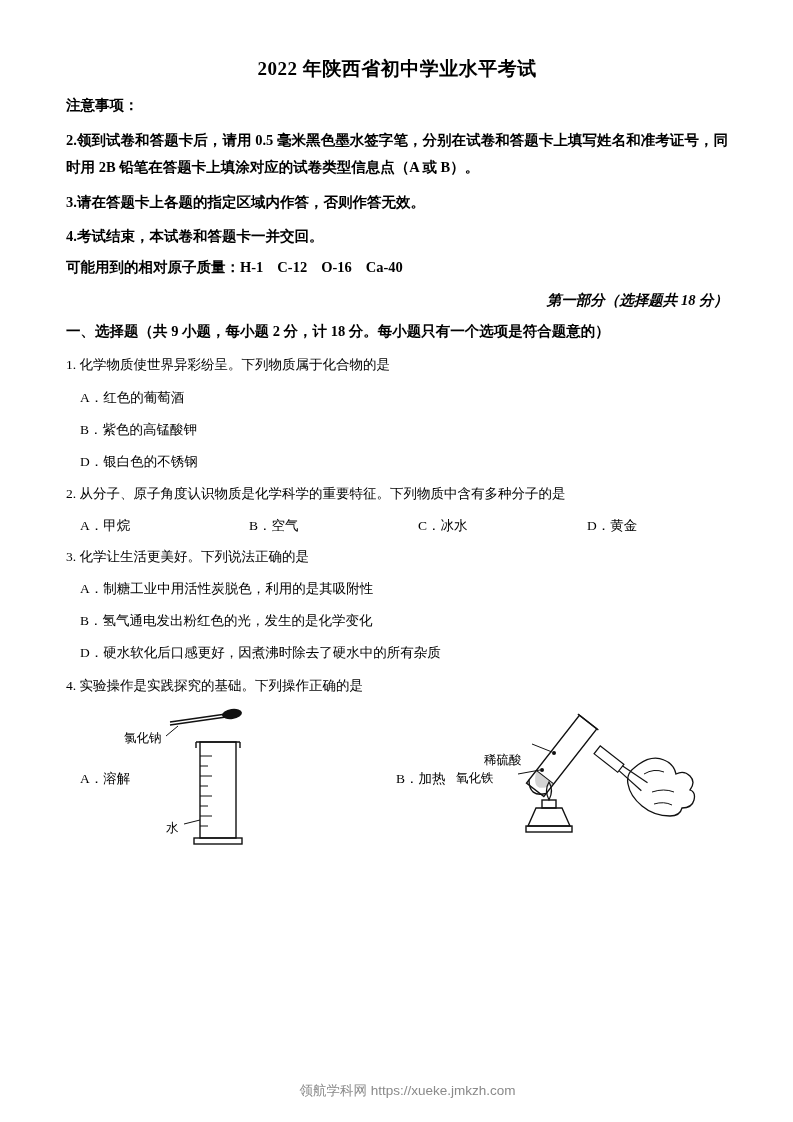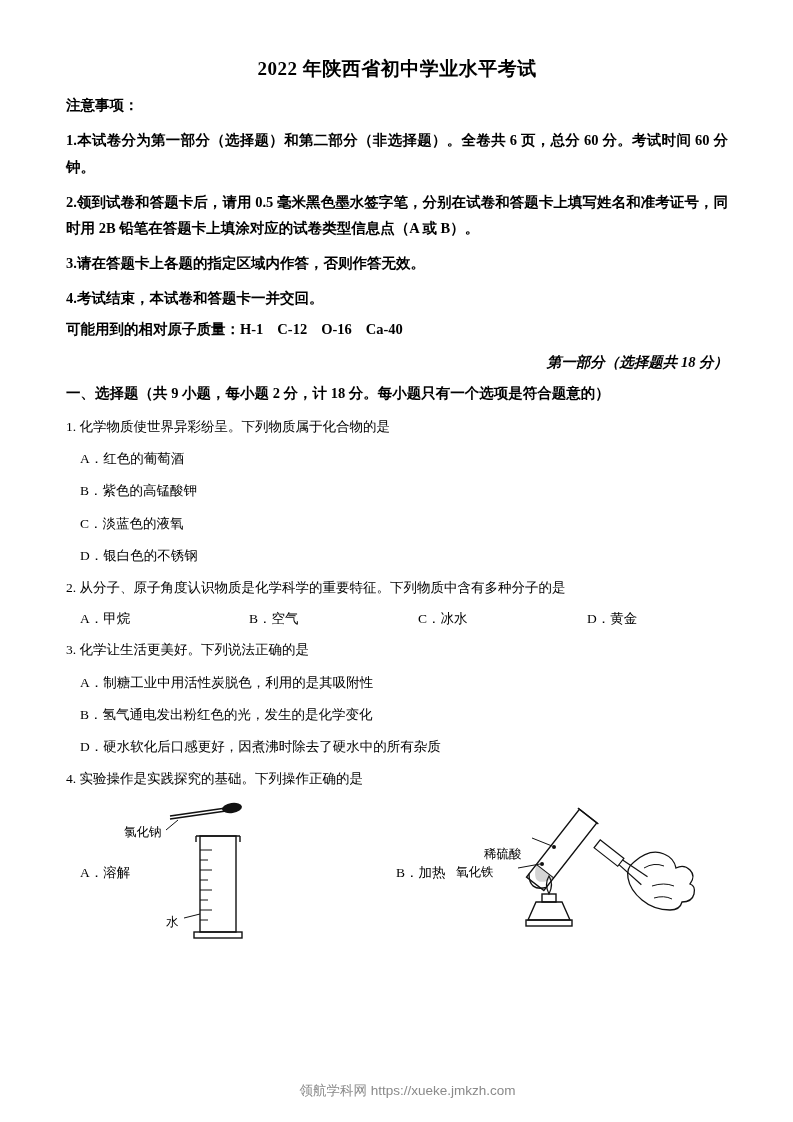--- a/index.html
+++ b/index.html
@@ -151,39 +151,37 @@
 </style>
 </head>
 <body>
 
 <div class="page">
   <div class="inner">
 
     <div class="title1">2022 年陕西省初中学业水平考试</div>
 
     <div class="notice-head">注意事项：</div>
-    <div class="notice-item">1.本试卷分为第一部分（选择题）和第二部分（非选择题）。全卷共 6 页，总分 60 分。考试时间 60 分钟。</div>
     <div class="notice-item">2.领到试卷和答题卡后，请用 0.5 毫米黑色墨水签字笔，分别在试卷和答题卡上填写姓名和准考证号，同时用 2B 铅笔在答题卡上填涂对应的试卷类型信息点（A 或 B）。</div>
     <div class="notice-item">3.请在答题卡上各题的指定区域内作答，否则作答无效。</div>
     <div class="notice-item">4.考试结束，本试卷和答题卡一并交回。</div>
 
     <div class="atomic">
       <span>可能用到的相对原子质量：</span><span>H-1</span><span class="sp"></span><span>C-12</span><span class="sp"></span><span>O-16</span><span class="sp"></span><span>Ca-40</span>
     </div>
 
     <div class="part-head">第一部分（选择题共 18 分）</div>
     <div class="sec-head">一、选择题（共 9 小题，每小题 2 分，计 18 分。每小题只有一个选项是符合题意的）</div>
 
     <div class="q">
       <span class="q-num">1.</span>
       <span>化学物质使世界异彩纷呈。下列物质属于化合物的是</span>
     </div>
     <div class="opt">A．红色的葡萄酒</div>
     <div class="opt">B．紫色的高锰酸钾</div>
-    <div class="opt">C．淡蓝色的液氧</div>
     <div class="opt">D．银白色的不锈钢</div>
 
     <div class="q">
       <span class="q-num">2.</span>
       <span>从分子、原子角度认识物质是化学科学的重要特征。下列物质中含有多种分子的是</span>
     </div>
     <div class="opt-row">
       <span>A．甲烷</span>
       <span>B．空气</span>
       <span>C．冰水</span>

